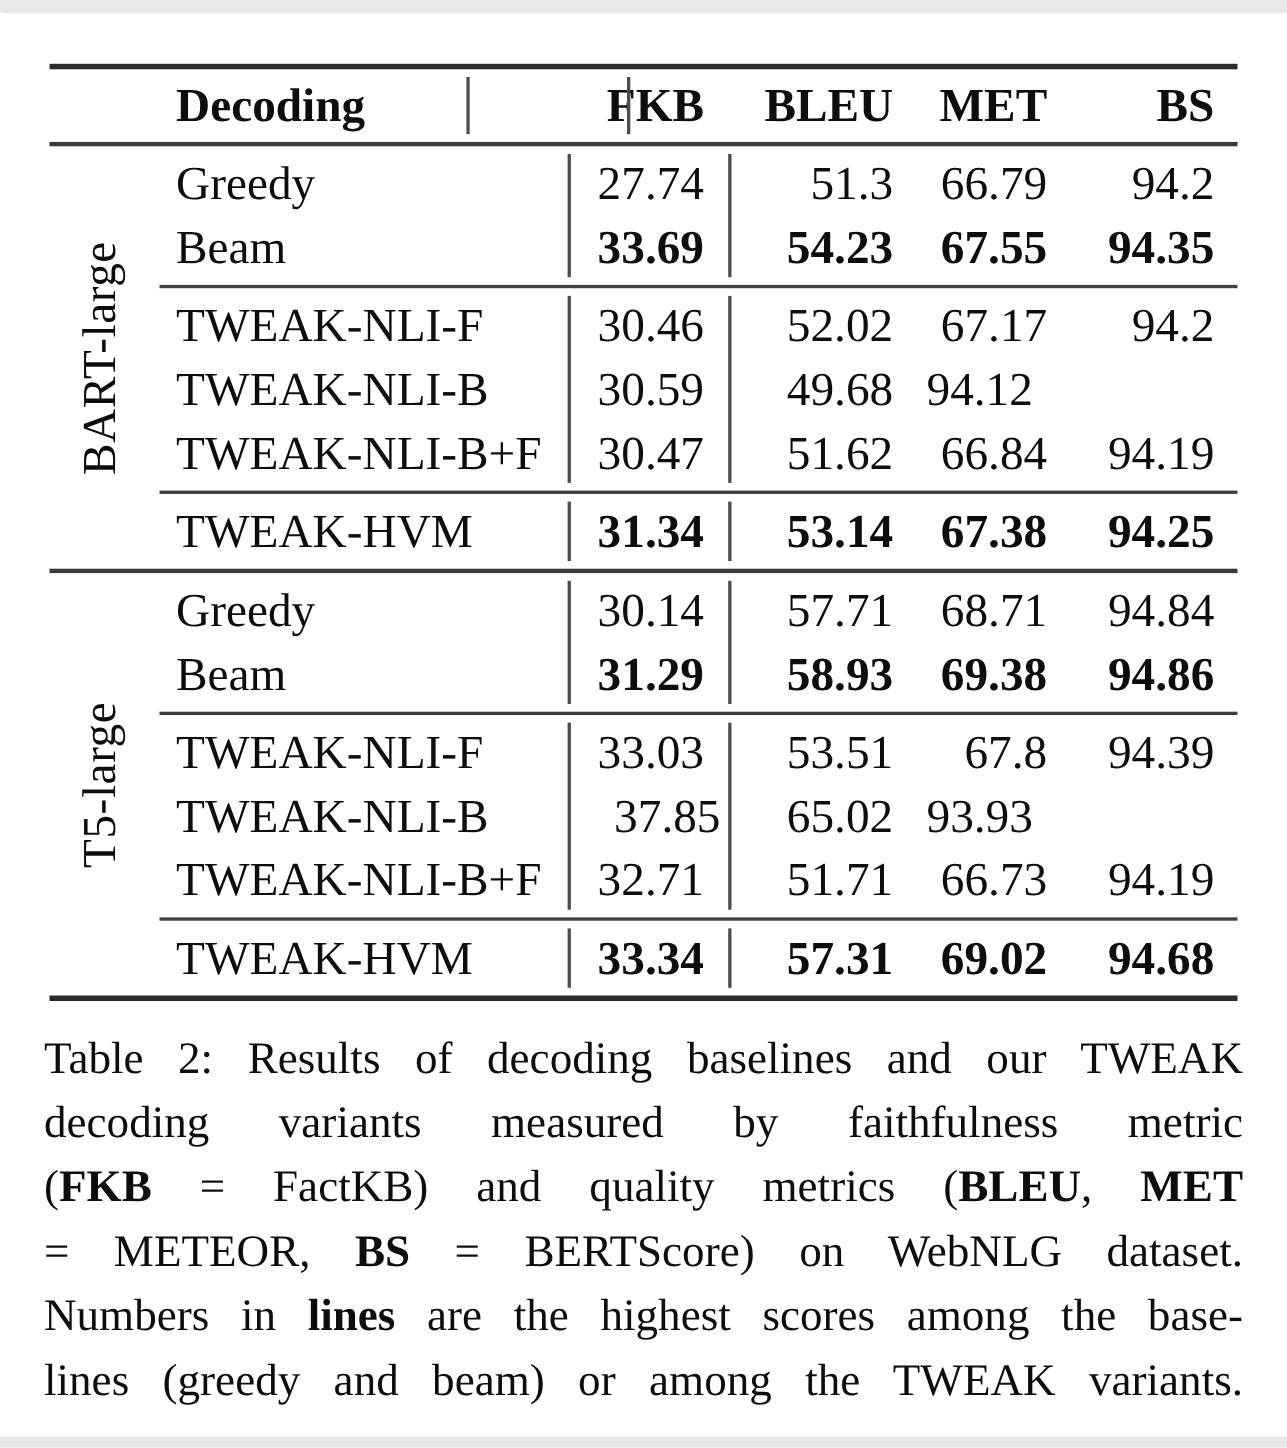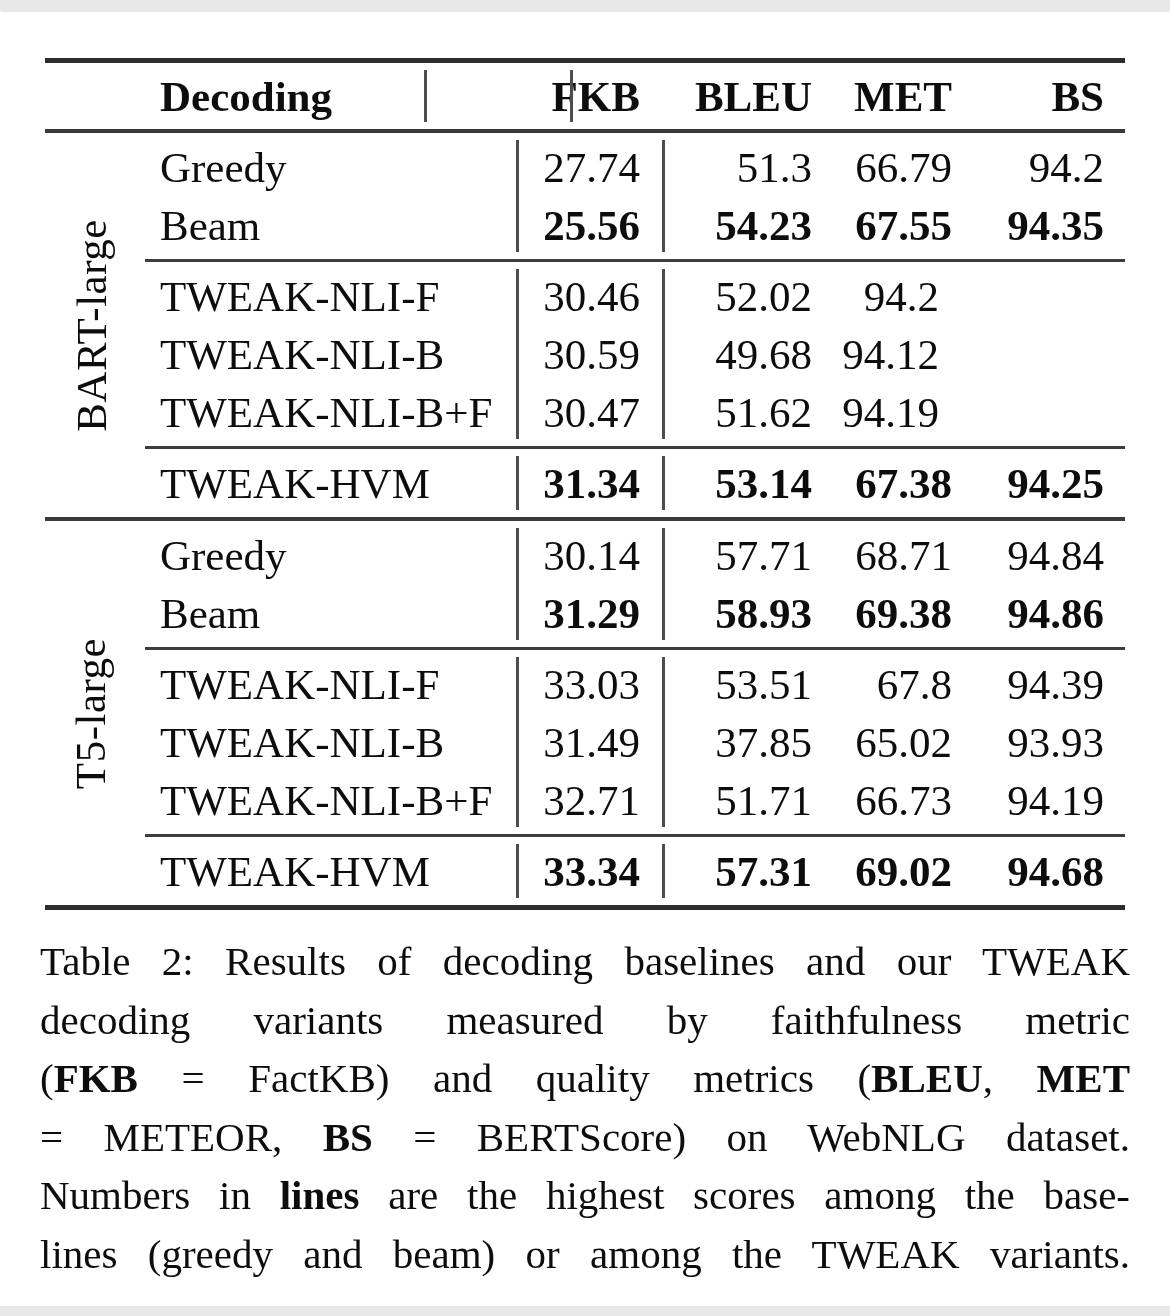--- a/index.html
+++ b/index.html
@@ -90,46 +90,48 @@
           <div class="vrule v2"></div>
           <div class="row">
             <div class="c-name">Greedy</div>
             <div class="c-fkb">27.74</div>
             <div class="c-bleu">51.3</div>
             <div class="c-met">66.79</div>
             <div class="c-bs">94.2</div>
           </div>
           <div class="row boldvals">
             <div class="c-name">Beam</div>
-            <div class="c-fkb">25.56</div>
+            <div class="c-fkb">33.69</div>
             <div class="c-bleu">54.23</div>
             <div class="c-met">67.55</div>
             <div class="c-bs">94.35</div>
           </div>
         </div>
         <div class="hrule inset"></div>
         <div class="block">
           <div class="vrule v1"></div>
           <div class="vrule v2"></div>
           <div class="row">
             <div class="c-name">TWEAK-NLI-F</div>
             <div class="c-fkb">30.46</div>
             <div class="c-bleu">52.02</div>
+            <div class="c-met">67.17</div>
             <div class="c-bs">94.2</div>
           </div>
           <div class="row">
             <div class="c-name">TWEAK-NLI-B</div>
             <div class="c-fkb">30.59</div>
             <div class="c-bleu">49.68</div>
             <div class="c-bs">94.12</div>
           </div>
           <div class="row">
             <div class="c-name">TWEAK-NLI-B+F</div>
             <div class="c-fkb">30.47</div>
             <div class="c-bleu">51.62</div>
+            <div class="c-met">66.84</div>
             <div class="c-bs">94.19</div>
           </div>
         </div>
         <div class="hrule inset"></div>
         <div class="block">
           <div class="vrule v1"></div>
           <div class="vrule v2"></div>
           <div class="row boldvals">
             <div class="c-name">TWEAK-HVM</div>
             <div class="c-fkb">31.34</div>
@@ -168,21 +170,20 @@
           <div class="vrule v2"></div>
           <div class="row">
             <div class="c-name">TWEAK-NLI-F</div>
             <div class="c-fkb">33.03</div>
             <div class="c-bleu">53.51</div>
             <div class="c-met">67.8</div>
             <div class="c-bs">94.39</div>
           </div>
           <div class="row">
             <div class="c-name">TWEAK-NLI-B</div>
-            <div class="c-fkb">31.49</div>
             <div class="c-bleu">37.85</div>
             <div class="c-met">65.02</div>
             <div class="c-bs">93.93</div>
           </div>
           <div class="row">
             <div class="c-name">TWEAK-NLI-B+F</div>
             <div class="c-fkb">32.71</div>
             <div class="c-bleu">51.71</div>
             <div class="c-met">66.73</div>
             <div class="c-bs">94.19</div>

